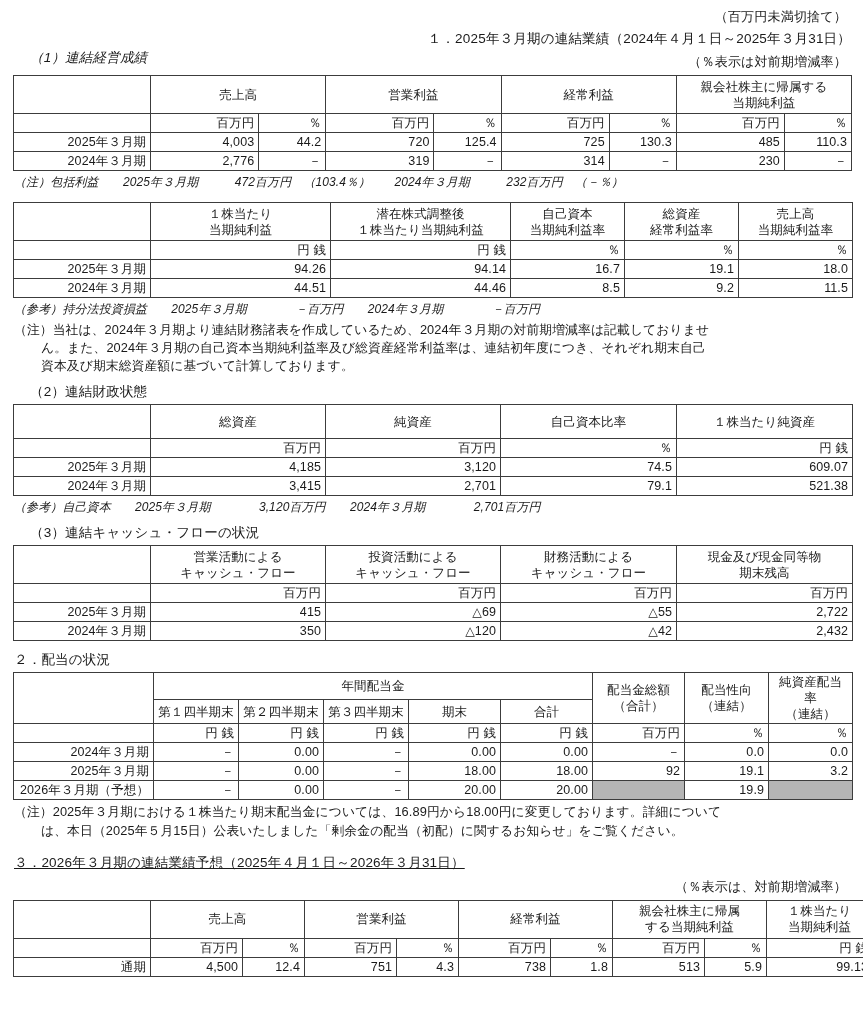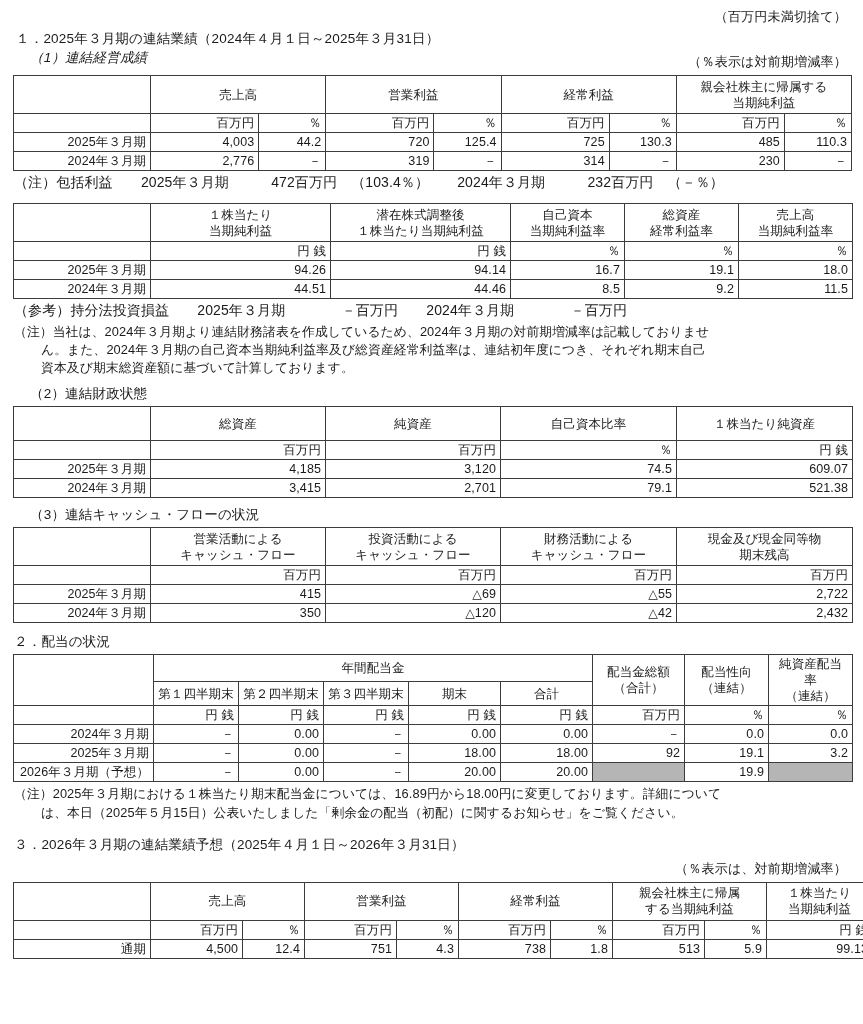--- a/index.html
+++ b/index.html
@@ -7,21 +7,21 @@
     width:863px; height:1024px;
     background:#ffffff;
     font-family:"Liberation Sans","DejaVu Sans",sans-serif;
     color:#1a1a1a;
     font-size:12.5px;
     -webkit-font-smoothing:antialiased;
   }
   .page{position:relative;width:863px;height:1024px;box-sizing:border-box;padding:6px 12px 0 12px;}
 
   .right-note{text-align:right;font-size:13px;letter-spacing:.2px;margin:2px 4px 4px 0;}
-  .h1{font-size:13.5px;letter-spacing:.2px;margin:2px 0 1px 4px;}
+  .h1{font-size:13.5px;letter-spacing:.2px;margin:2px 0 1px 4px;text-align:right;}
   .h2{font-size:13.5px;letter-spacing:.2px;margin:1px 0 3px 18px;font-style:italic;}
   .h2b{font-size:13.5px;letter-spacing:.2px;margin:8px 0 3px 18px;}
   .sec-title{font-size:13.5px;letter-spacing:.2px;margin:10px 0 3px 2px;}
 
   table.ft{border-collapse:collapse;width:839px;table-layout:fixed;margin:0 0 0 1px;}
   table.ft td,table.ft th{
     border:1px solid #3c3c3c;
     font-weight:normal;
     font-size:12.5px;
     padding:1px 4px;
@@ -34,21 +34,21 @@
   .unit{text-align:right;}
   .hdr{height:38px;}
   .hdr2{height:34px;}
   .rowh{height:17px;}
   .yr{text-align:right;white-space:nowrap;}
   .gray{background:#b5b5b5;}
 
   .note{font-size:12.8px;line-height:1.42;margin:3px 0 0 2px;letter-spacing:.1px;}
   .note .ind{display:block;padding-left:27px;text-indent:-27px;}
   .note .ind2{display:block;padding-left:27px;}
-  .ref-line{font-size:14px;margin:3px 0 0 2px;letter-spacing:.1px;white-space:pre;}
+  .ref-line{font-size:12px;margin:3px 0 0 2px;letter-spacing:.1px;white-space:pre;font-style:italic;}
   .spacer-md{height:11px;}
 </style>
 </head>
 <body>
 
 <div class="page">
 
   <div class="right-note">（百万円未満切捨て）</div>
 
   <div class="h1">１．2025年３月期の連結業績（2024年４月１日～2025年３月31日）</div>
@@ -220,20 +220,21 @@
     <tr class="rowh">
       <td class="yr">2024年３月期</td>
       <td class="rt">3,415</td>
       <td class="rt">2,701</td>
       <td class="rt">79.1</td>
       <td class="rt">521.38</td>
     </tr>
   </tbody>
     </table>
 
+  <div class="ref-line">（参考）自己資本　　2025年３月期　　　　3,120百万円　　2024年３月期　　　　2,701百万円</div>
 
   <div class="h2b">（3）連結キャッシュ・フローの状況</div>
 
   <table class="ft">
     <colgroup>
       <col style="width:137px">
         <col style="width:175px">
         <col style="width:175px">
       <col style="width:176px">
         <col style="width:176px">
@@ -365,21 +366,21 @@
       <td class="rt gray"></td>
     </tr>
   </tbody>
     </table>
 
   <div class="note">
     <span class="ind">（注）2025年３月期における１株当たり期末配当金については、16.89円から18.00円に変更しております。詳細について</span>
     <span class="ind2">は、本日（2025年５月15日）公表いたしました「剰余金の配当（初配）に関するお知らせ」をご覧ください。</span>
   </div>
 
-  <div class="sec-title" style="margin-top:14px;">３．2026年３月期の連結業績予想（2025年４月１日～2026年３月31日）</div>
+  <div class="sec-title" style="margin-top:14px;text-decoration:underline;">３．2026年３月期の連結業績予想（2025年４月１日～2026年３月31日）</div>
   <div class="right-note" style="margin-top:6px;">（％表示は、対前期増減率）</div>
 
   <table class="ft">
     <colgroup>
       <col style="width:137px">
         <col style="width:92px">
         <col style="width:62px">
       <col style="width:92px">
         <col style="width:62px">
         <col style="width:92px">

